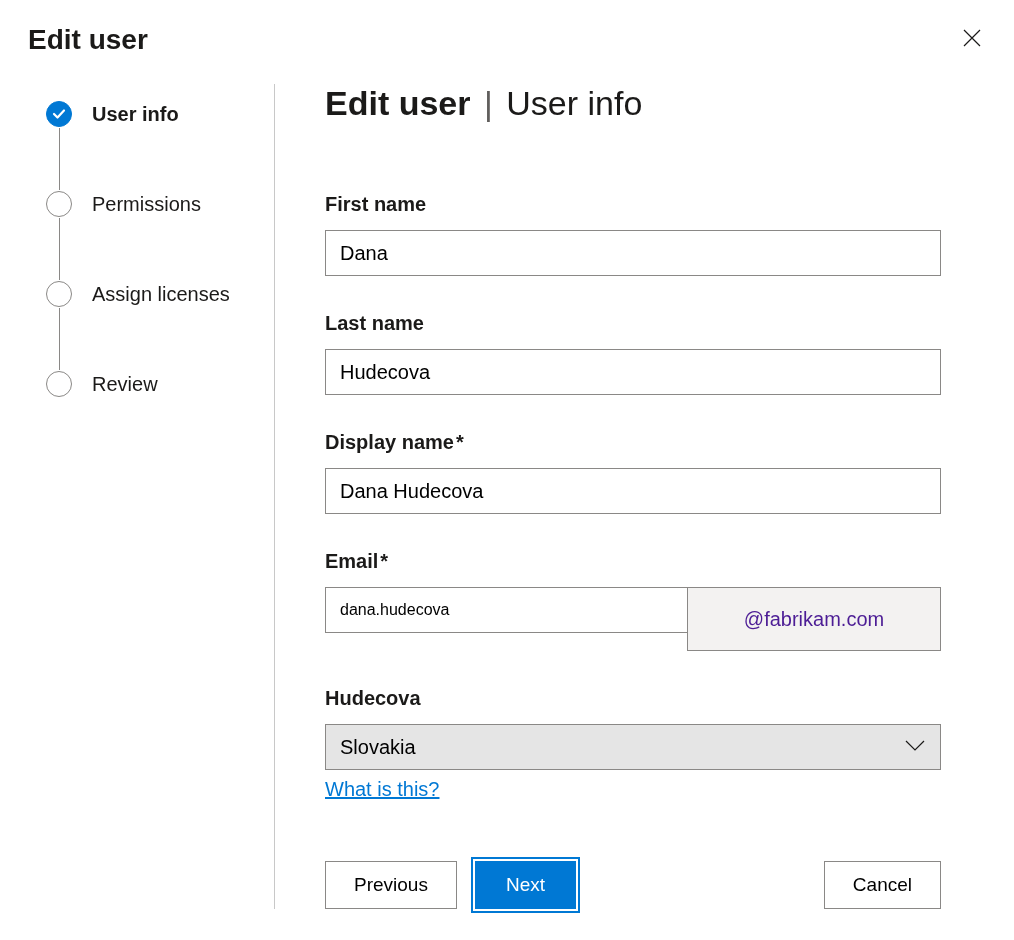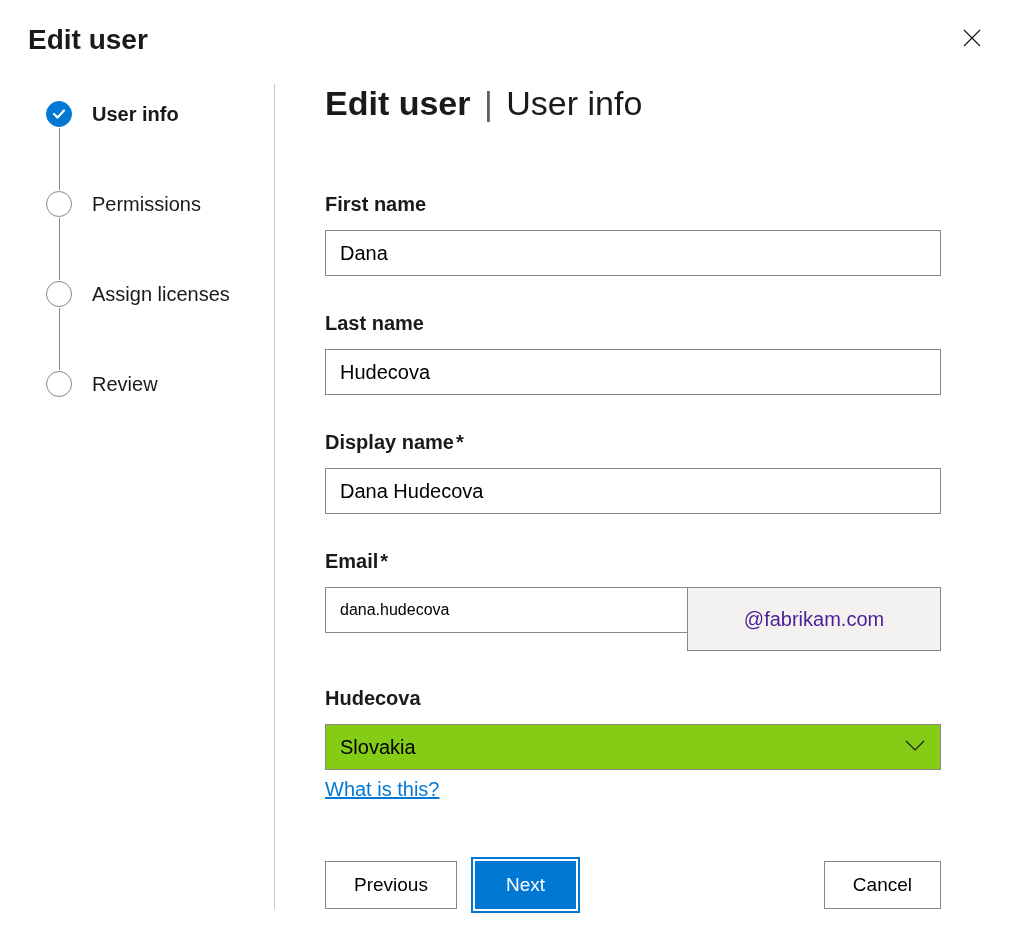--- a/index.html
+++ b/index.html
@@ -156,21 +156,21 @@
       width: 616px;
     }
     .form-select {
       width: 616px;
       height: 46px;
       border: 1px solid #8a8886;
       padding: 0 14px;
       font-size: 20px;
       font-family: inherit;
       outline: none;
-      background: #84cc16;
+      background: #e5e5e5;
       appearance: none;
       -webkit-appearance: none;
       cursor: pointer;
     }
     .select-chevron {
       position: absolute;
       right: 16px;
       top: 50%;
       transform: translateY(-50%);
       pointer-events: none;

